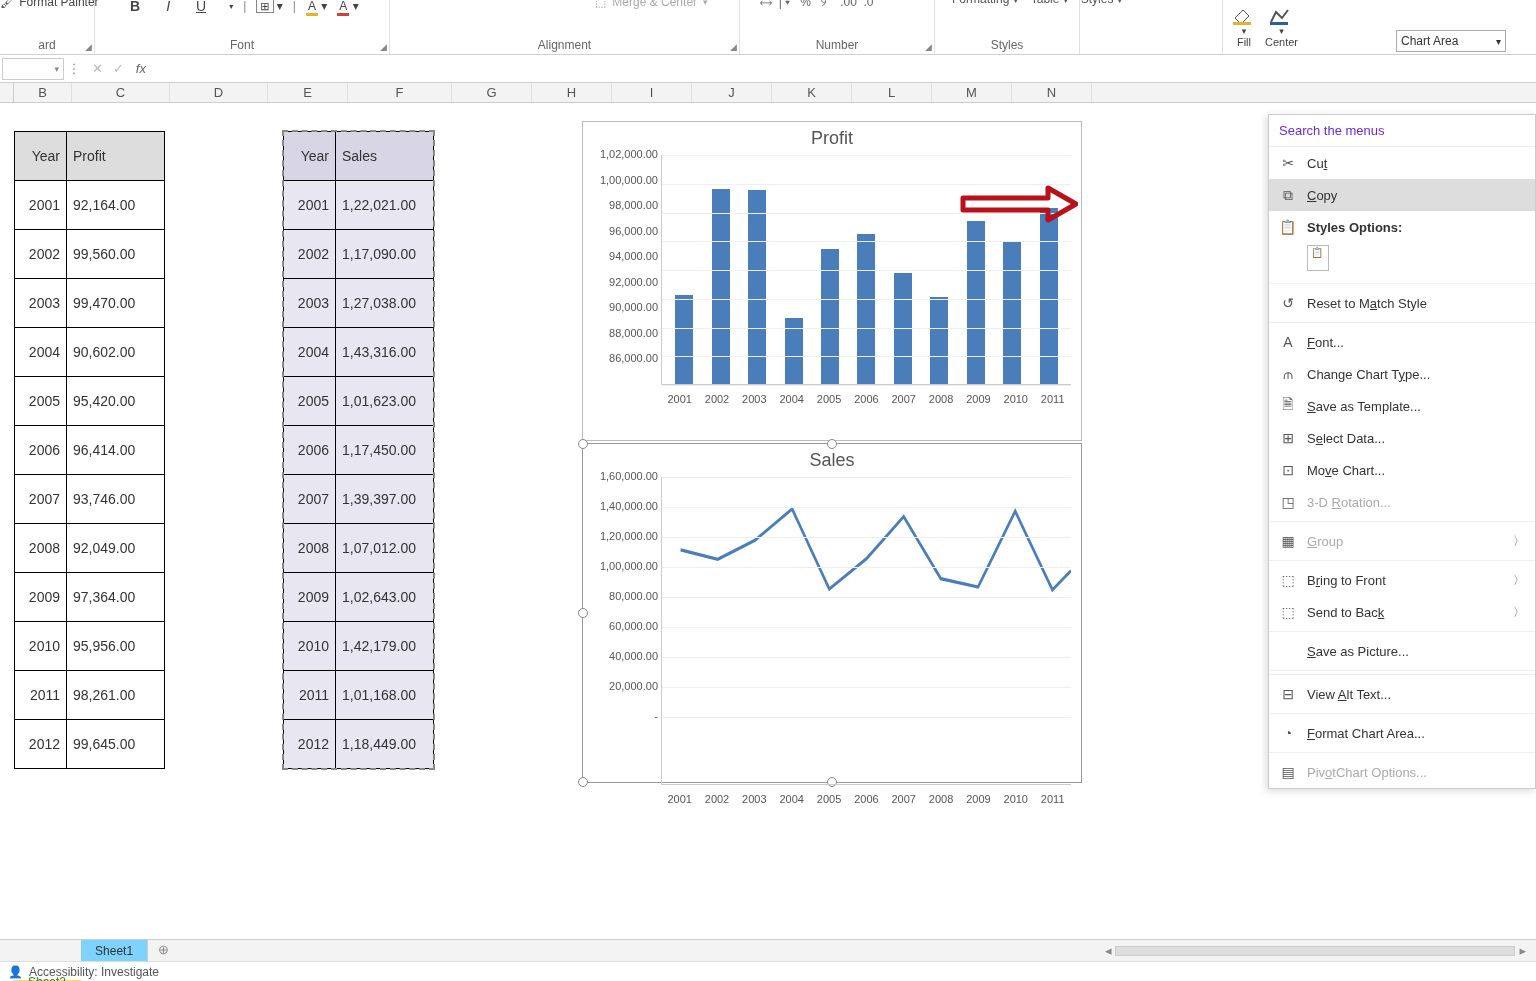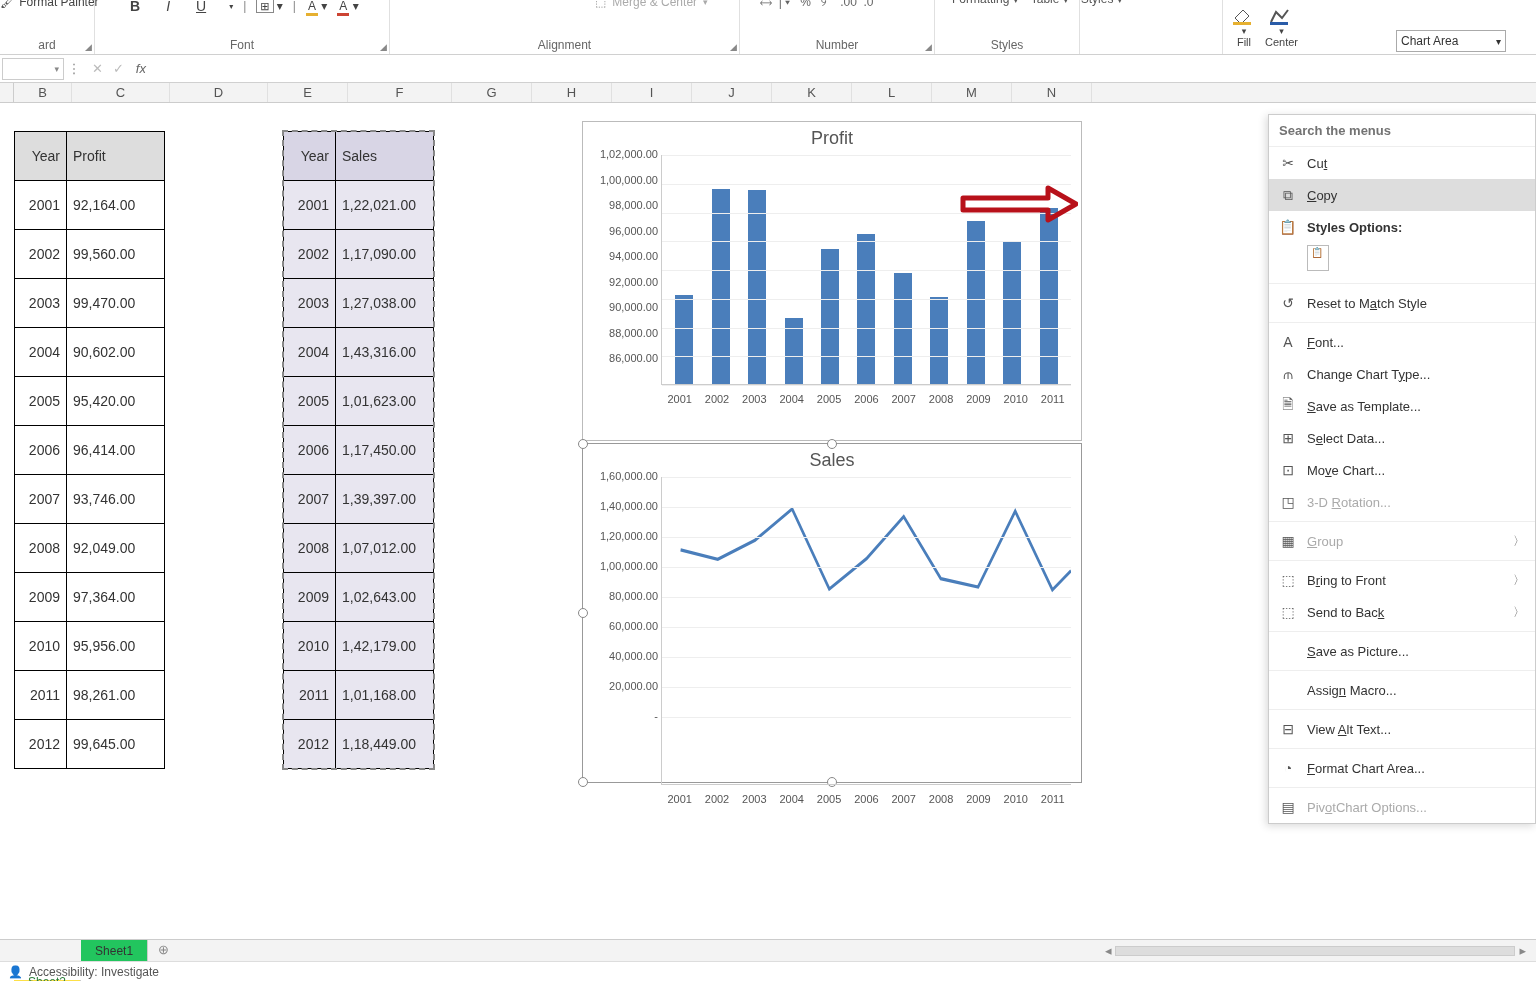--- a/index.html
+++ b/index.html
@@ -66,36 +66,36 @@
 .ylabels div { height: 25.5px; }
 .ylabels2 div { height: 30px; }
 .gridline { position:absolute; left:0; right:0; border-top:1px solid #eee; }
 .bars { position: absolute; left: 4px; right: 4px; bottom: 0; top:0; display: flex; align-items: flex-end; justify-content: space-around; }
 .bar { width: 18px; background: #4a7ebb; }
 .xlabels { display: flex; justify-content: space-around; font-size: 11px; color: #555; padding: 2px 10px 4px 78px; }
 .line-svg { position:absolute; left:0; top:0; width:100%; height:100%; }
 
 
 .ctx-menu { position: absolute; top: 114px; right: 0; width: 268px; background: #fff; border: 1px solid #ccc; box-shadow: -2px 2px 8px rgba(0,0,0,0.15); font-size: 13px; }
-.ctx-search { padding: 8px 10px; color: #737373; border-bottom: 1px solid #eee; font-weight: bold; }
+.ctx-search { padding: 8px 10px; color: #6d28d9; border-bottom: 1px solid #eee; }
 .ctx-item { display: flex; align-items: center; padding: 7px 10px; gap: 10px; color: #333; cursor: default; }
 .ctx-item.highlighted { background: #ddd; }
 .ctx-item.disabled { color: #aaa; }
 .ctx-item .ico { width: 18px; height: 18px; display: flex; align-items: center; justify-content: center; font-size: 14px; color:#555;}
 .ctx-item .arr { margin-left: auto; color: #666; font-size: 12px;}
 .ctx-sep { height: 1px; background: #eee; margin: 3px 0; }
 .ctx-paste-opts { padding: 2px 10px 6px 38px; }
 .paste-ico { width:22px; height:26px; border:1px solid #bbb; display:inline-block; position:relative;}
 
 
 .arrow-anno { position: absolute; top: 184px; left: 958px; width: 120px; height: 40px; }
 
 
 .tabs-bar { position: absolute; bottom: 20px; left: 0; right: 0; height: 22px; background: #f3f3f3; border-top: 1px solid #ccc; display: flex; align-items: stretch; }
-.tabs-bar .tab { padding: 2px 14px; border-right: 1px solid #ccc; font-size: 12px; background:#22c55e; display:flex; align-items:center;}
+.tabs-bar .tab { padding: 2px 14px; border-right: 1px solid #ccc; font-size: 12px; background:#7dd3fc; display:flex; align-items:center;}
 .tabs-bar .tab.active { background: #fde047; border-bottom: 2px solid #2a7d3a; font-weight: 400; color:#2a7d3a;margin-top:40px;}
 .tabs-bar .newtab { padding: 2px 10px; color:#888;}
 .tabs-bar .scroller { margin-left:auto; display:flex; align-items:center; padding-right:10px; color:#888; gap:4px;}
 
 
 .status-bar { position: absolute; bottom: 0; left: 0; right: 0; height: 20px; border-top: 1px solid #ddd; display: flex; align-items: center; font-size: 12px; color: #555; padding: 0 8px; gap:6px;}
 
 u.acc { text-decoration: underline; }
 </style>
 </head>
@@ -488,24 +488,20 @@
         <span class="ico">⬚</span>
         <span>Send to Bac<u class="acc">k</u></span>
         <span class="arr">〉</span>
       </div>
       <div class="ctx-sep"></div>
       <div class="ctx-item">
         <span class="ico"></span>
         <span><u class="acc">S</u>ave as Picture...</span>
       </div>
       <div class="ctx-sep"></div>
-      <div class="ctx-item">
-        <span class="ico"></span>
-        <span>Assig<u class="acc">n</u> Macro...</span>
-      </div>
       <div class="ctx-sep"></div>
       <div class="ctx-item">
         <span class="ico">⊟</span>
         <span>View <u class="acc">A</u>lt Text...</span>
       </div>
       <div class="ctx-sep"></div>
       <div class="ctx-item">
         <span class="ico">◔</span>
         <span><u class="acc">F</u>ormat Chart Area...</span>
       </div>

